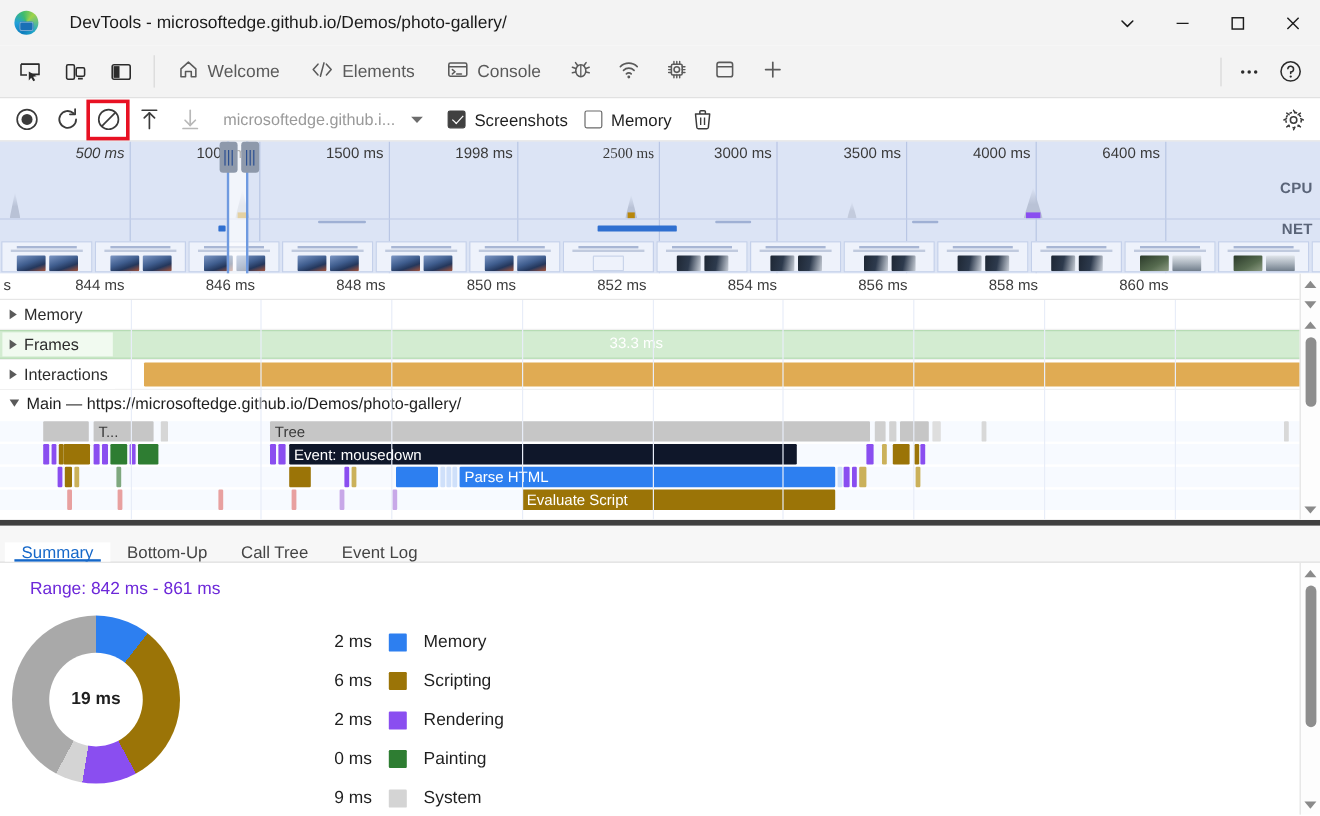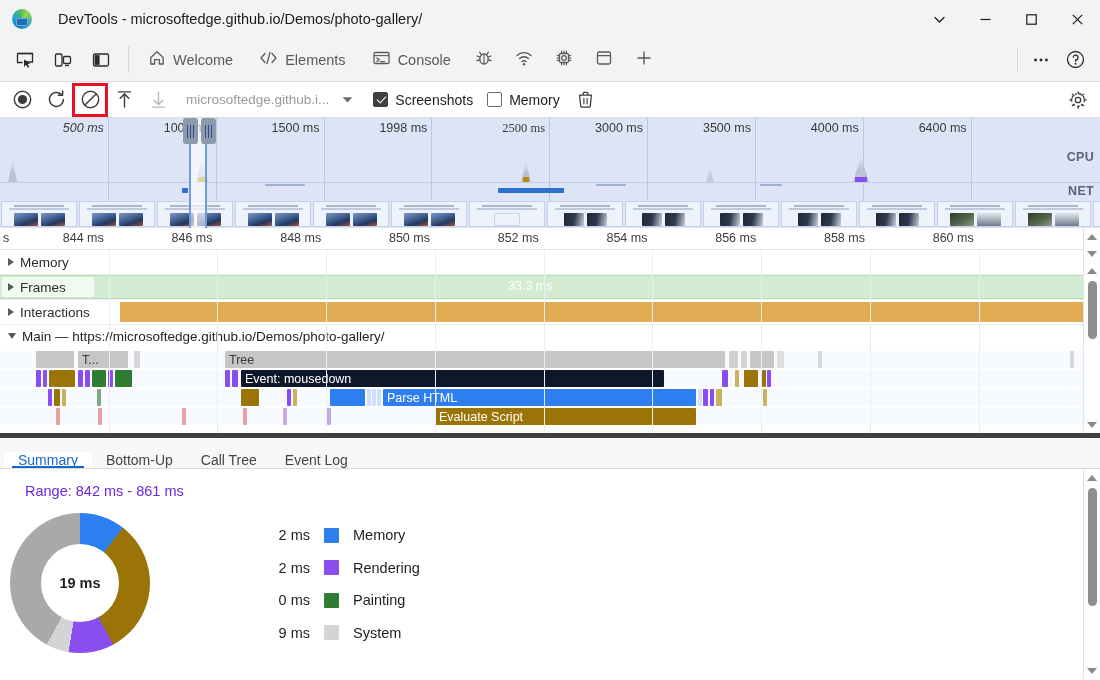--- a/index.html
+++ b/index.html
@@ -811,20 +811,25 @@
         </div>
       </div>
     </div>
     <div class="legend" id="legend">
         <div class="legend-row">
           <div class="legend-val">2 ms</div>
           <div class="legend-swatch" style="background: rgb(45, 127, 240);"></div>
           <div>Memory</div>
         </div>
         <div class="legend-row">
+          <div class="legend-val">6 ms</div>
+          <div class="legend-swatch" style="background: rgb(155, 116, 7);"></div>
+          <div>Scripting</div>
+        </div>
+        <div class="legend-row">
           <div class="legend-val">2 ms</div>
           <div class="legend-swatch" style="background: rgb(138, 78, 240);"></div>
           <div>Rendering</div>
         </div>
         <div class="legend-row">
           <div class="legend-val">0 ms</div>
           <div class="legend-swatch" style="background: rgb(46, 125, 50);"></div>
           <div>Painting</div>
         </div>
         <div class="legend-row">

